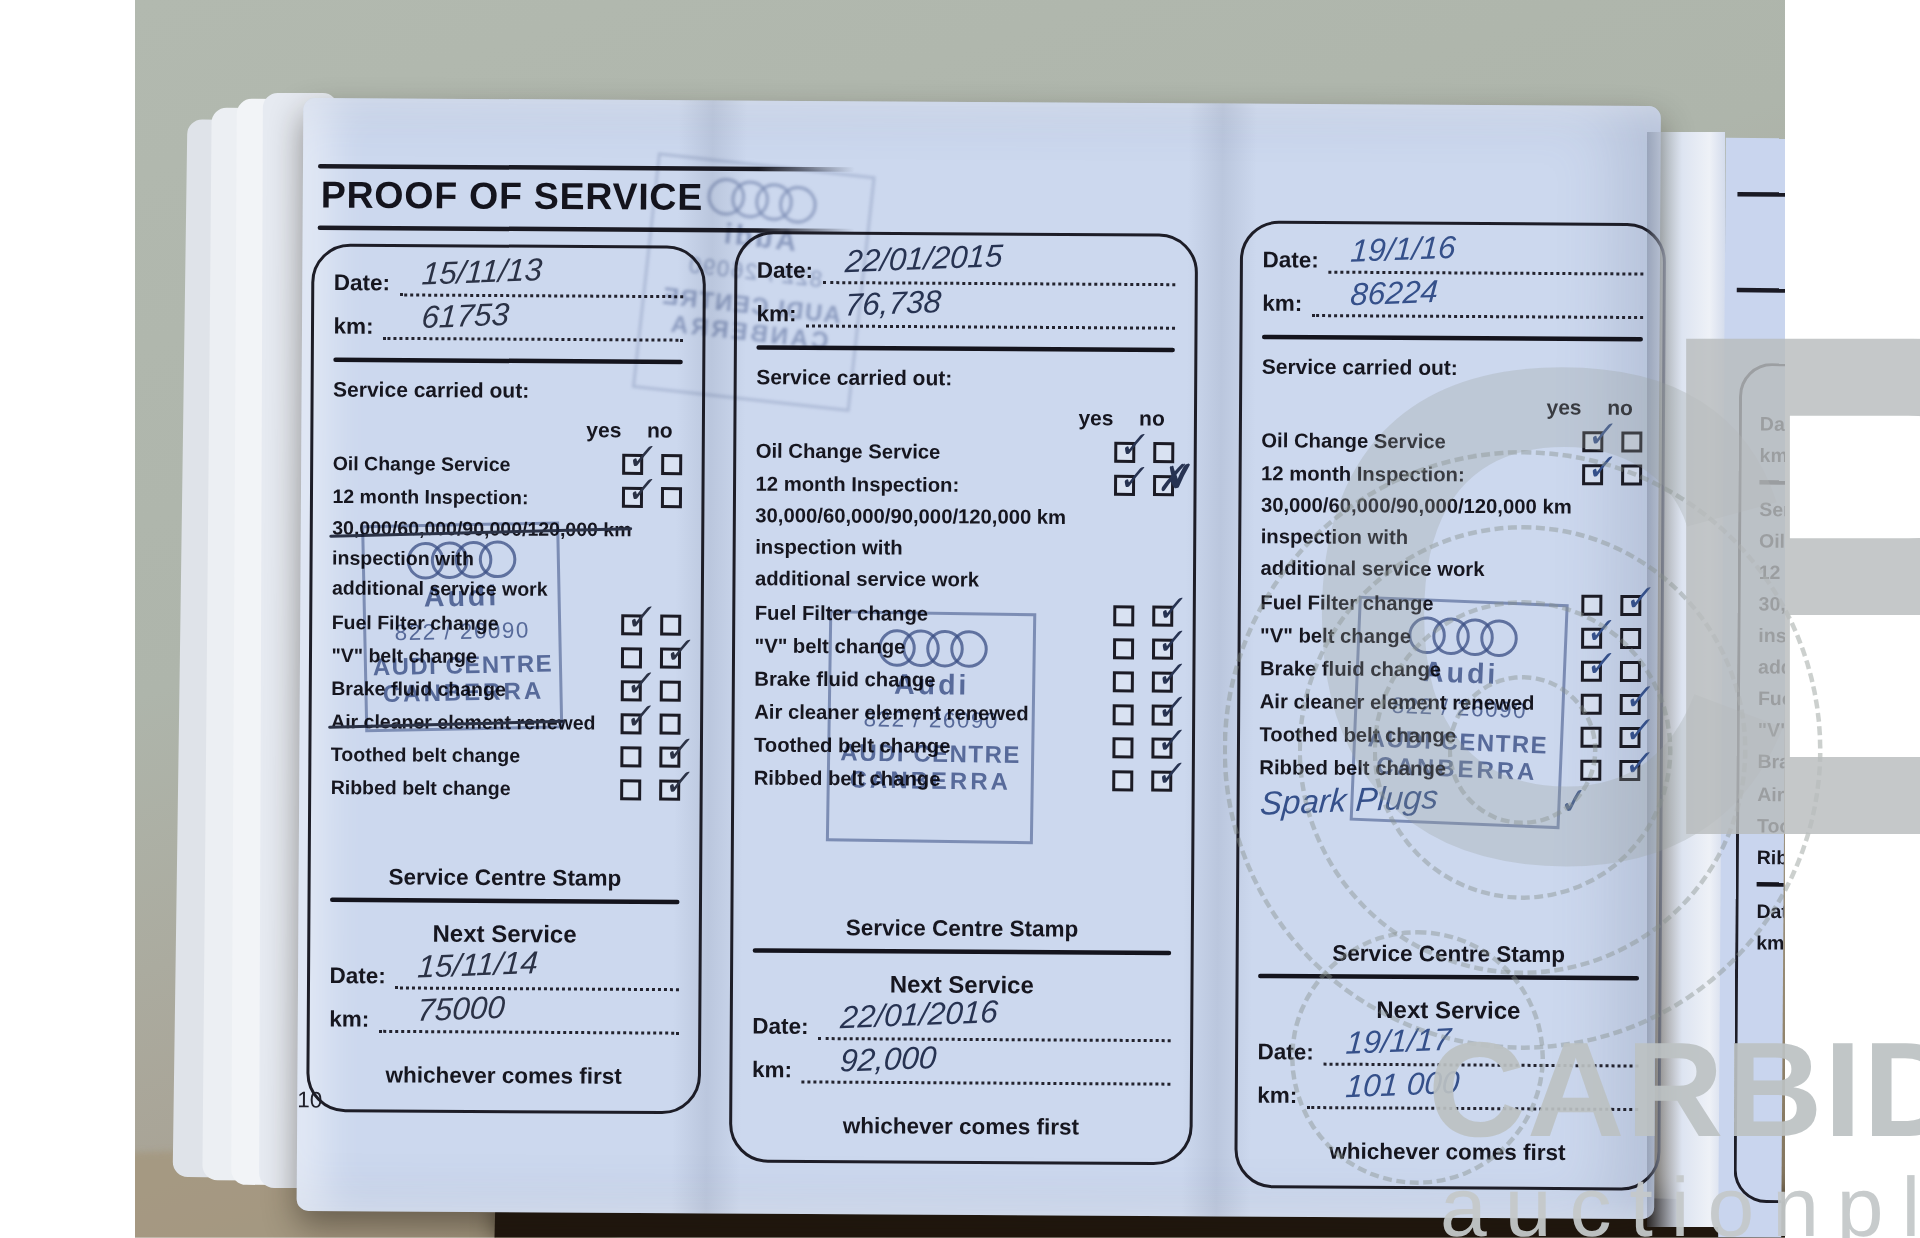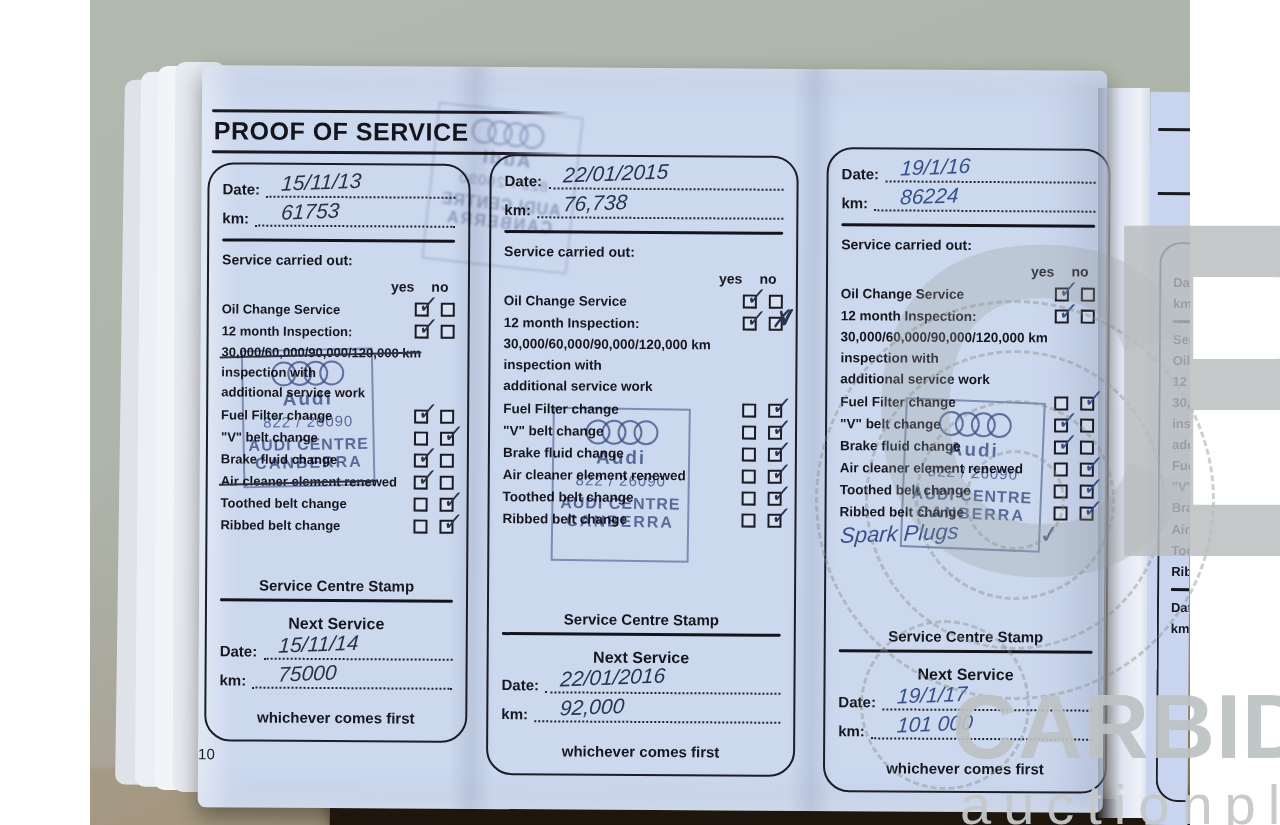--- a/index.html
+++ b/index.html
@@ -34,21 +34,21 @@
 
   
   .page{position:absolute;left:110px;top:68px;width:905px;height:742px;background:#ccd8ee;
     border-radius:8px;transform:rotate(.35deg);
     box-shadow:0 10px 22px rgba(30,25,15,.45), inset 18px 0 26px rgba(255,255,255,.45), inset -30px 0 40px rgba(90,100,130,.18);}
   .crease{position:absolute;top:0;height:100%;width:46px;pointer-events:none;
     background:linear-gradient(90deg,transparent,rgba(80,92,120,.14),transparent);}
   .page-title{position:absolute;left:10px;top:44px;width:358px;}
   .page-title .trule{height:3px;background:linear-gradient(90deg,#1a1a23 82%,rgba(26,26,35,0));border-radius:2px;}
   .page-title h1{margin:4px 0 5px 2px;font-size:25px;letter-spacing:.5px;color:#14141d;font-weight:700;}
-  .pagenum{position:absolute;left:0px;top:680px;font-size:15px;color:#20202a;}
+  .pagenum{position:absolute;left:0px;top:660px;font-size:15px;color:#20202a;}
 
   
   .svc-box{position:absolute;border:2.6px solid #1d1d27;border-radius:26px;padding:14px 13px 10px 13px;
     display:flex;flex-direction:column;color:#16161f;}
   .b1{left:6px;top:97px;width:263px;height:579px;--fs:13px;--ink:#2b3246;}
   .b2{left:288px;top:87px;width:309px;height:621px;--fs:13.5px;--ink:#273352;}
   .b3{left:625px;top:78px;width:284px;height:645px;--fs:13.5px;--ink:#35508a;}
 
   .frow{position:relative;display:flex;align-items:flex-end;margin:2px 0 10px 0;}
   .frow .flabel{font-weight:700;font-size:15px;margin-right:6px;}

